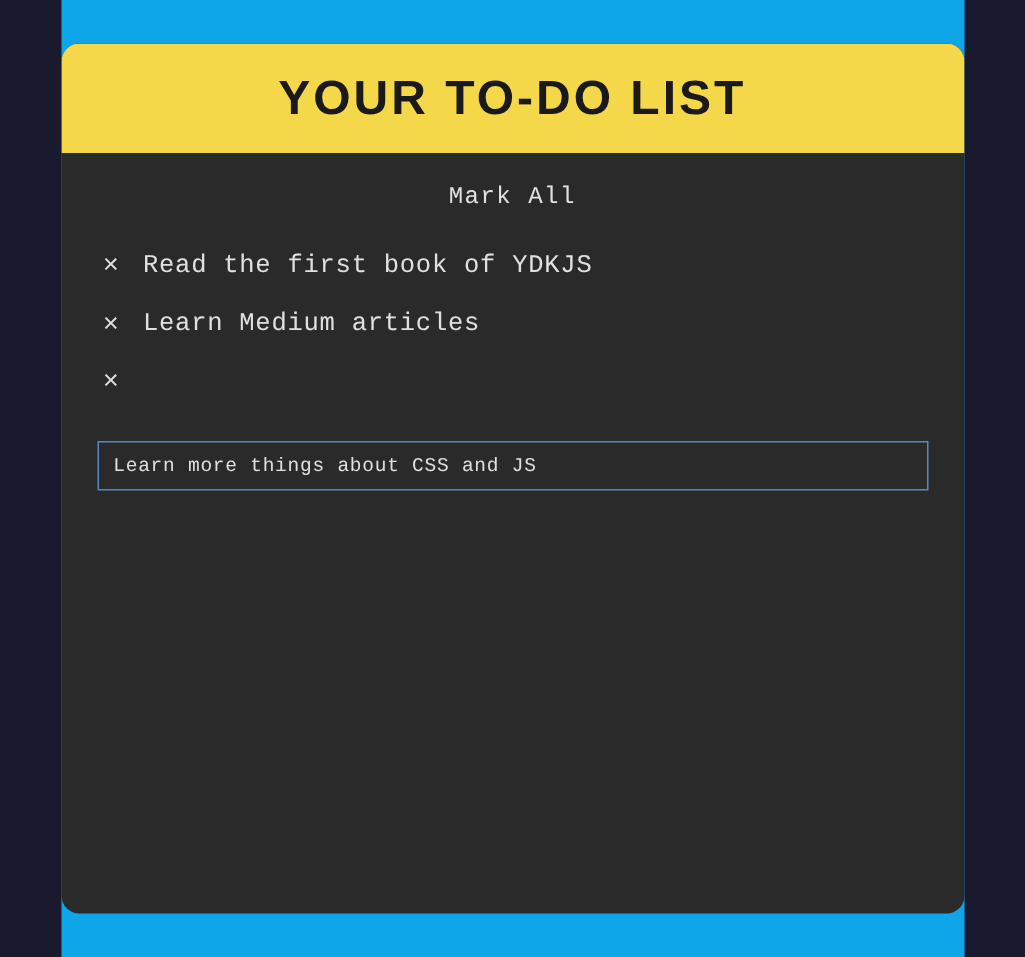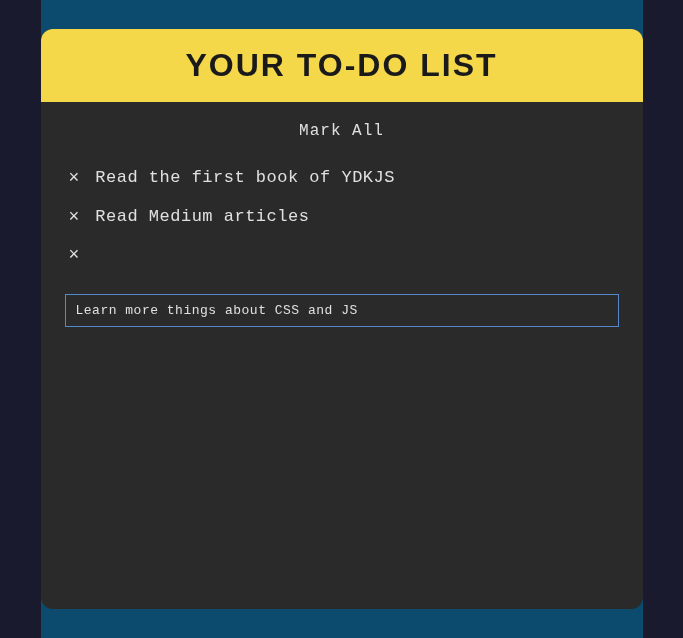--- a/index.html
+++ b/index.html
@@ -16,21 +16,21 @@
       min-height: 100vh;
       font-family: 'Courier New', Courier, monospace;
     }
 
     .app-container {
       width: 602px;
       height: 638px;
       display: flex;
       justify-content: center;
       align-items: center;
-      background: #0c4a6e;
+      background: #0ea5e9;
     }
 
     .todo-card {
       background: #2a2a2a;
       border-radius: 12px;
       width: 640px;
       min-height: 580px;
       overflow: hidden;
       padding-bottom: 40px;
     }
@@ -129,21 +129,21 @@
       <div class="mark-all-container">
         <button class="mark-all-btn">Mark All</button>
       </div>
       <ul class="todo-items">
         <li class="todo-item">
           <button class="delete-btn">×</button>
           <span class="item-text">Read the first book of YDKJS</span>
         </li>
         <li class="todo-item">
           <button class="delete-btn">×</button>
-          <span class="item-text">Read Medium articles</span>
+          <span class="item-text">Learn Medium articles</span>
         </li>
         <li class="todo-item">
           <button class="delete-btn">×</button>
         </li>
       </ul>
       <input type="text" class="new-item-input" value="Learn more things about CSS and JS" style="">
     </div>
   </div>
 </div>
 

